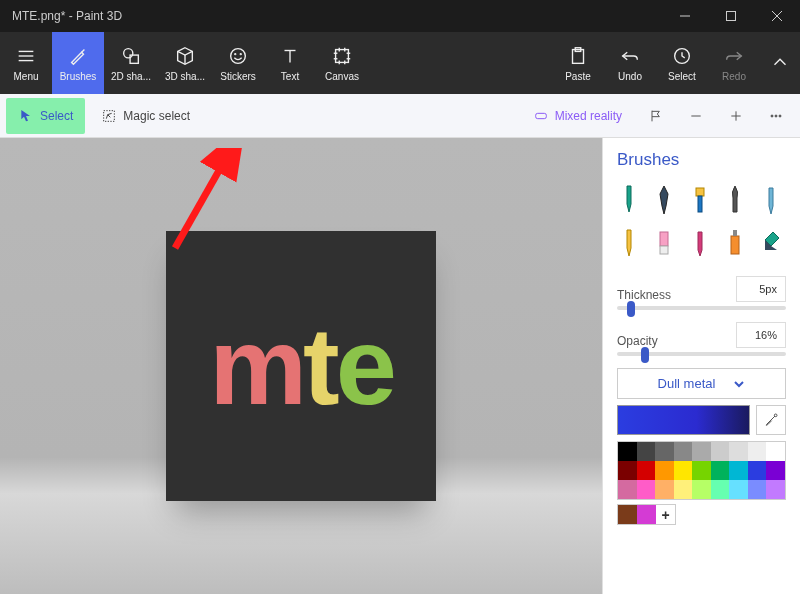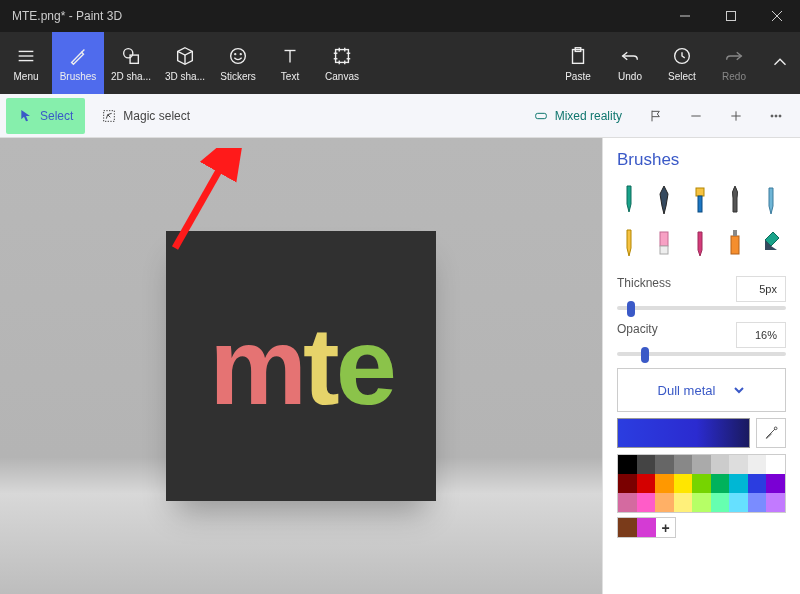--- a/index.html
+++ b/index.html
@@ -13,40 +13,40 @@
   .rib-item.wide { width: 54px; }
   .rib-item.active { background: #4f6bed; }
   .rib-item svg { width: 22px; height: 22px; stroke: #eee; fill: none; stroke-width: 1.5; }
   .rib-spacer { flex: 1; }
   .rib-item.dim { color: #888; }
   .rib-item.dim svg { stroke: #888; }
   .toolbar { height: 44px; background: #f5f6fa; border-bottom: 1px solid #ddd; display: flex; align-items: center; padding: 0 6px; gap: 4px; font-size: 12px; color: #444; }
   .tool { display: flex; align-items: center; gap: 6px; padding: 0 12px; height: 36px; border-radius: 2px; }
   .tool.selected { background: #86efac; color: #3a59c7; }
   .tool svg { width: 16px; height: 16px; stroke: currentColor; fill: none; stroke-width: 1.5; }
-  .tool.dim { color: #0f766e; }
+  .tool.dim { color: #8b5cf6; }
   .toolbar .mini { width: 36px; justify-content: center; padding: 0; color: #555;}
   .main { display: flex; height: calc(594px - 32px - 62px - 44px); }
   .canvas-area { flex: 1; background: linear-gradient(#b8b8b8 0%, #b4b4b4 70%, #d8d8d8 78%, #bdbdbd 100%); display: flex; align-items: center; justify-content: center; position: relative; }
   .artwork { width: 270px; height: 270px; background: #303030; display: flex; align-items: center; justify-content: center; box-shadow: 0 20px 30px -10px rgba(0,0,0,0.3); }
   .mte { font-weight: 700; font-size: 110px; letter-spacing: -4px; line-height: 1; display: flex; }
   .m-l { color: #e57373; }
   .t-l { color: #e6d36a; }
   .e-l { color: #8bc34a; }
   .arrow { position: absolute; left: 155px; top: 10px; }
   .sidepanel { width: 198px; background: #fff; border-left: 1px solid #e0e0e0; padding: 12px 14px 8px 14px; overflow: hidden; font-size: 13px; color: #333; }
   .sidepanel h3 { color: #3a59c7; font-weight: 400; font-size: 17px; margin-bottom: 14px; }
   .brush-grid { display: grid; grid-template-columns: repeat(5, 1fr); gap: 10px 8px; margin-bottom: 18px; }
   .brush-icon { width: 24px; height: 32px; }
   .slider-row { margin-bottom: 8px; }
-  .slider-head { display: flex; justify-content: space-between; align-items: flex-start; font-size: 12px; color: #555; margin-bottom: 4px;}
+  .slider-head { display: flex; justify-content: space-between; align-items: flex-end; font-size: 12px; color: #555; margin-bottom: 4px;}
   .slider-head .valbox { border: 1px solid #ddd; padding: 6px 8px; font-size: 11px; min-width: 50px; text-align: right; color: #333;}
   .slider-track { height: 4px; background: #ddd; position: relative; border-radius: 2px; margin-bottom: 12px;}
   .slider-track .thumb { position: absolute; top: -5px; width: 8px; height: 16px; background: #3a59c7; border-radius: 4px; }
-  .material-sel { height: 44px; border: 1px solid #ccc; display: flex; align-items: center; justify-content: center; gap: 18px; margin-top: 6px; margin-bottom: 6px; color: #3a59c7; font-size: 13px;}
+  .material-sel { height: 31px; border: 1px solid #ccc; display: flex; align-items: center; justify-content: center; gap: 18px; margin-top: 6px; margin-bottom: 6px; color: #3a59c7; font-size: 13px;}
   .material-sel svg { width:12px; height:12px; stroke:#3a59c7; fill:none; stroke-width:2;}
   .grad-row { display: flex; gap: 6px; align-items: center; margin-bottom: 6px;}
   .grad-swatch { flex:1; height: 30px; background: linear-gradient(90deg, #2b3de0, #2b2bd0 60%, #1a1a5f); border:1px solid #999;}
   .eyedrop { width: 30px; height: 30px; border:1px solid #ccc; display:flex; align-items:center; justify-content:center;}
   .palette { display: grid; grid-template-columns: repeat(9, 1fr); gap:0; border:1px solid #ccc;}
   .sw { height: 19px; }
   .addrow { display:flex; gap:0; margin-top:4px; border:1px solid #ccc; width: max-content;}
   .addrow .sw { width:19px; height:19px;}
   .addbtn { width:19px; height:19px; display:flex; align-items:center; justify-content:center; font-weight:700; font-size:14px;}
 </style>

